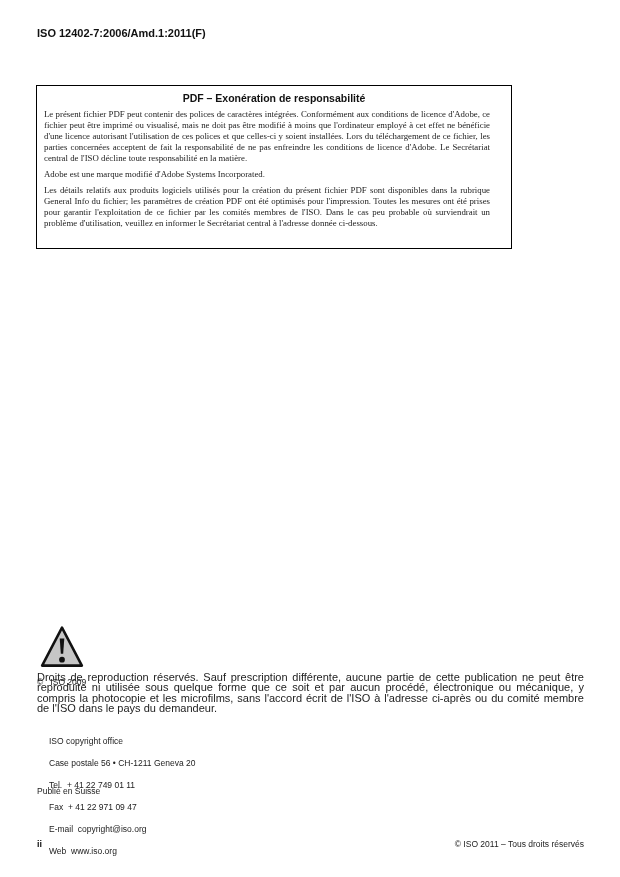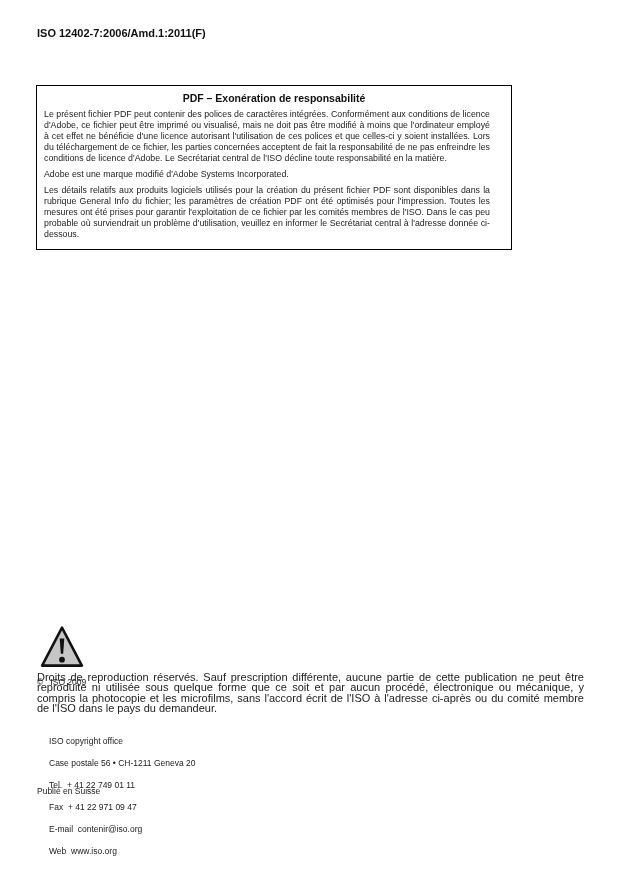--- a/index.html
+++ b/index.html
@@ -24,35 +24,36 @@
     font-weight: bold;
     color: #111;
   }
   .disclaimer-box {
     position: absolute;
     left: 36px;
     top: 85px;
     width: 476px;
     box-sizing: border-box;
     border: 1px solid #000;
-    padding: 6px 7px 9px 7px;
+    padding: 6px 7px 19px 7px;
   }
   .disclaimer-title {
     text-align: center;
     font-size: 10.5px;
     font-weight: bold;
     margin: 0 0 5px 0;
     color: #111;
   }
   .disclaimer-box p {
     margin: 0 14px 5px 0;
     font-size: 8.8px;
     line-height: 11px;
     text-align: justify;
     color: #222;
+    font-family: Liberation Serif, serif;
   }
   .disclaimer-box p:last-child { margin-bottom: 0; }
   .copyright-banner {
     position: absolute;
     left: 40px;
     top: 624px;
     width: 520px;
     height: 48px;
   }
   .warning-icon {
@@ -151,20 +152,24 @@
 
   <div class="copyright-notice">©   ISO 2009</div>
 
   <div class="rights-text">Droits de reproduction réservés. Sauf prescription différente, aucune partie de cette publication ne peut être reproduite ni utilisée sous quelque forme que ce soit et par aucun procédé, électronique ou mécanique, y compris la photocopie et les microfilms, sans l'accord écrit de l'ISO à l'adresse ci-après ou du comité membre de l'ISO dans le pays du demandeur.</div>
 
   <div class="address-block">
     <div class="address-line">ISO copyright office</div>
     <div class="address-line">Case postale 56 • CH-1211 Geneva 20</div>
     <div class="address-line">Tel.  + 41 22 749 01 11</div>
     <div class="address-line">Fax  + 41 22 971 09 47</div>
-    <div class="address-line">E-mail  contenir@iso.org</div>
+    <div class="address-line">E-mail  copyright@iso.org</div>
     <div class="address-line">Web  www.iso.org</div>
   </div>
 
   <div class="published-line">Publié en Suisse</div>
 
+  <div class="doc-footer">
+    <span class="footer-page-num">ii</span>
+    <span class="footer-copyright">© ISO 2011 – Tous droits réservés</span>
+  </div>
 
 </div>
 
 </body></html>

